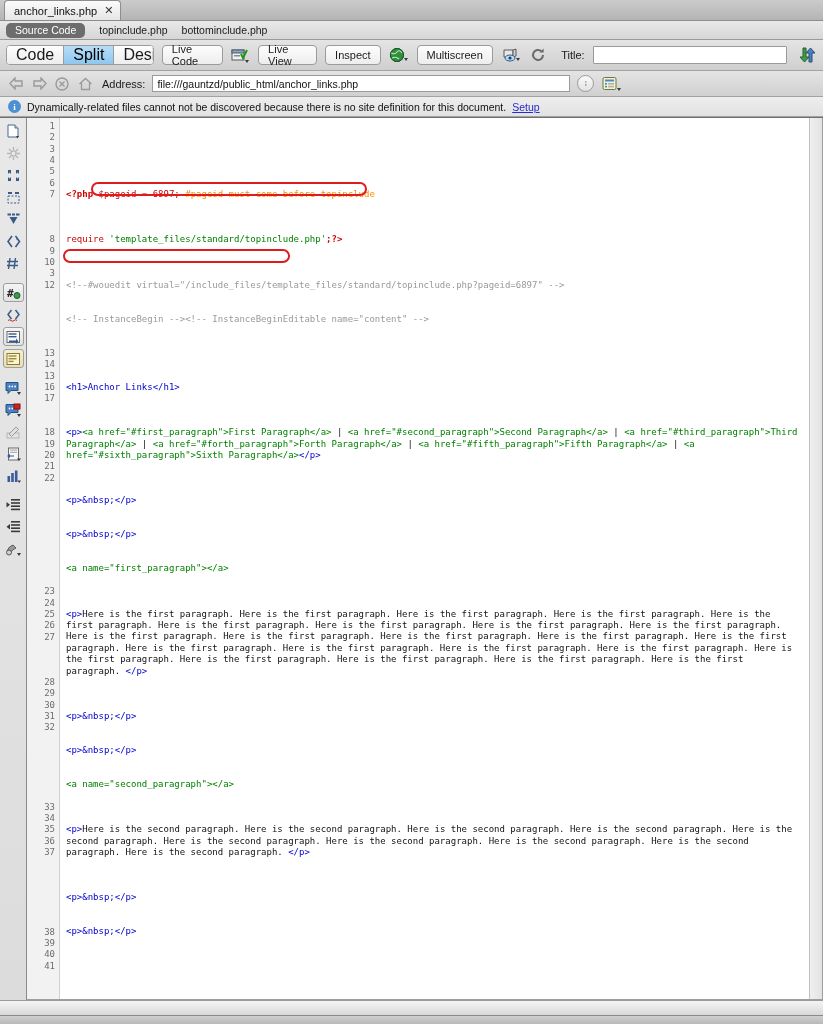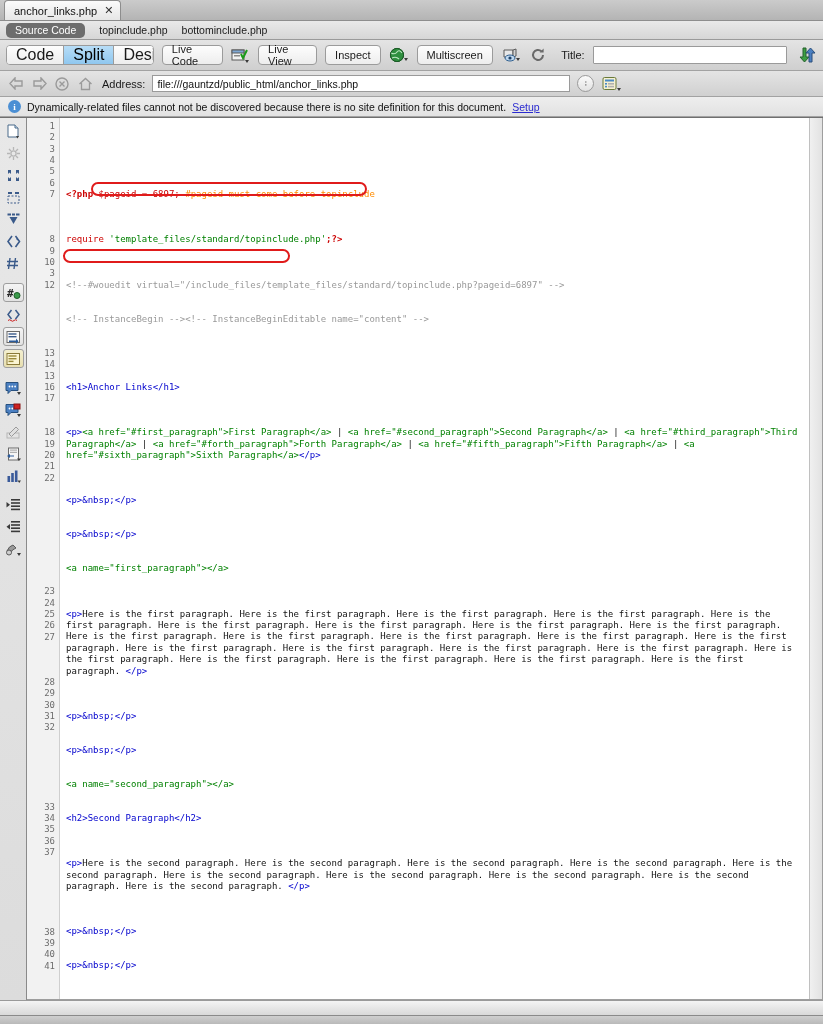--- a/index.html
+++ b/index.html
@@ -631,21 +631,20 @@
 
         <div class="codeline tag">&lt;p&gt;&amp;nbsp;&lt;/p&gt;</div>
         <div class="codeline tag">&lt;p&gt;&amp;nbsp;&lt;/p&gt;</div>
         <div class="codeline anchor">&lt;a name="first_paragraph"&gt;&lt;/a&gt;</div>
 
         <div class="codeline"><span class="tag">&lt;p&gt;</span><span class="txt">Here is the first paragraph. Here is the first paragraph. Here is the first paragraph. Here is the first paragraph. Here is the first paragraph. Here is the first paragraph. Here is the first paragraph. Here is the first paragraph. Here is the first paragraph. Here is the first paragraph. Here is the first paragraph. Here is the first paragraph. Here is the first paragraph. Here is the first paragraph. Here is the first paragraph. Here is the first paragraph. Here is the first paragraph. Here is the first paragraph. Here is the first paragraph. Here is the first paragraph. Here is the first paragraph. Here is the first paragraph. Here is the first paragraph. </span><span class="tag">&lt;/p&gt;</span></div>
 
         <div class="codeline tag">&lt;p&gt;&amp;nbsp;&lt;/p&gt;</div>
         <div class="codeline tag">&lt;p&gt;&amp;nbsp;&lt;/p&gt;</div>
         <div class="codeline anchor">&lt;a name="second_paragraph"&gt;&lt;/a&gt;</div>
-        <div class="codeline tag">&lt;h2&gt;Second Paragraph&lt;/h2&gt;</div>
 
         <div class="codeline"><span class="tag">&lt;p&gt;</span><span class="txt">Here is the second paragraph. Here is the second paragraph. Here is the second paragraph. Here is the second paragraph. Here is the second paragraph. Here is the second paragraph. Here is the second paragraph. Here is the second paragraph. Here is the second paragraph. Here is the second paragraph. </span><span class="tag">&lt;/p&gt;</span></div>
 
         <div class="codeline tag">&lt;p&gt;&amp;nbsp;&lt;/p&gt;</div>
         <div class="codeline tag">&lt;p&gt;&amp;nbsp;&lt;/p&gt;</div>
         
         
 
         
 

